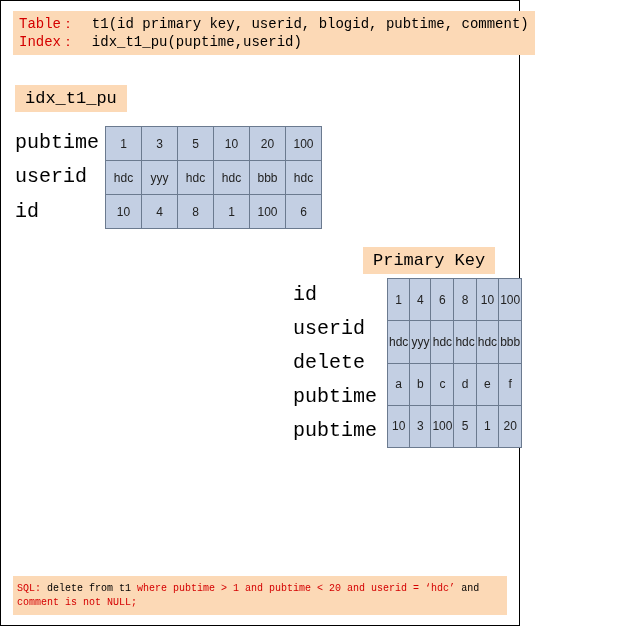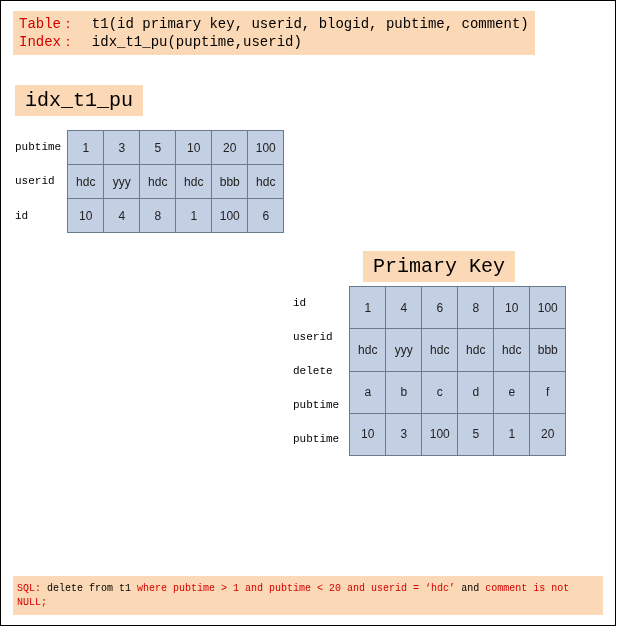--- a/index.html
+++ b/index.html
@@ -6,46 +6,46 @@
   body {
     margin: 0;
     padding: 0;
     font-family: "Courier New", monospace;
     font-size: 14px;
     background: #fff;
     width: 640px;
   }
   .page {
     border: 1px solid #000;
-    width: 616px;
+    width: 520px;
     height: 626px;
     position: relative;
     padding: 10px 12px;
   }
   .hl { background: #fcd9b6; }
   .red { color: #d40000; }
   .pre { white-space: pre; }
   .schema-block {
     display: inline-block;
     padding: 4px 6px;
     margin-bottom: 30px;
   }
   .section-label {
     display: inline-block;
     padding: 4px 10px;
     margin: 0 0 14px 0;
-    font-size: 20px;
+    font-size: 17px;
   }
   .tbl-wrap { display: flex; align-items: stretch; }
   .rowlabels {
     display: flex;
     flex-direction: column;
     justify-content: space-around;
     padding-right: 6px;
-    font-size: 11px;
+    font-size: 20px;
   }
   .rowlabels div { height: 34px; line-height: 34px; }
   table.data {
     border-collapse: collapse;
   }
   table.data td {
     border: 1px solid #6b7a8f;
     background: #c3cfe3;
     width: 36px;
     height: 34px;

